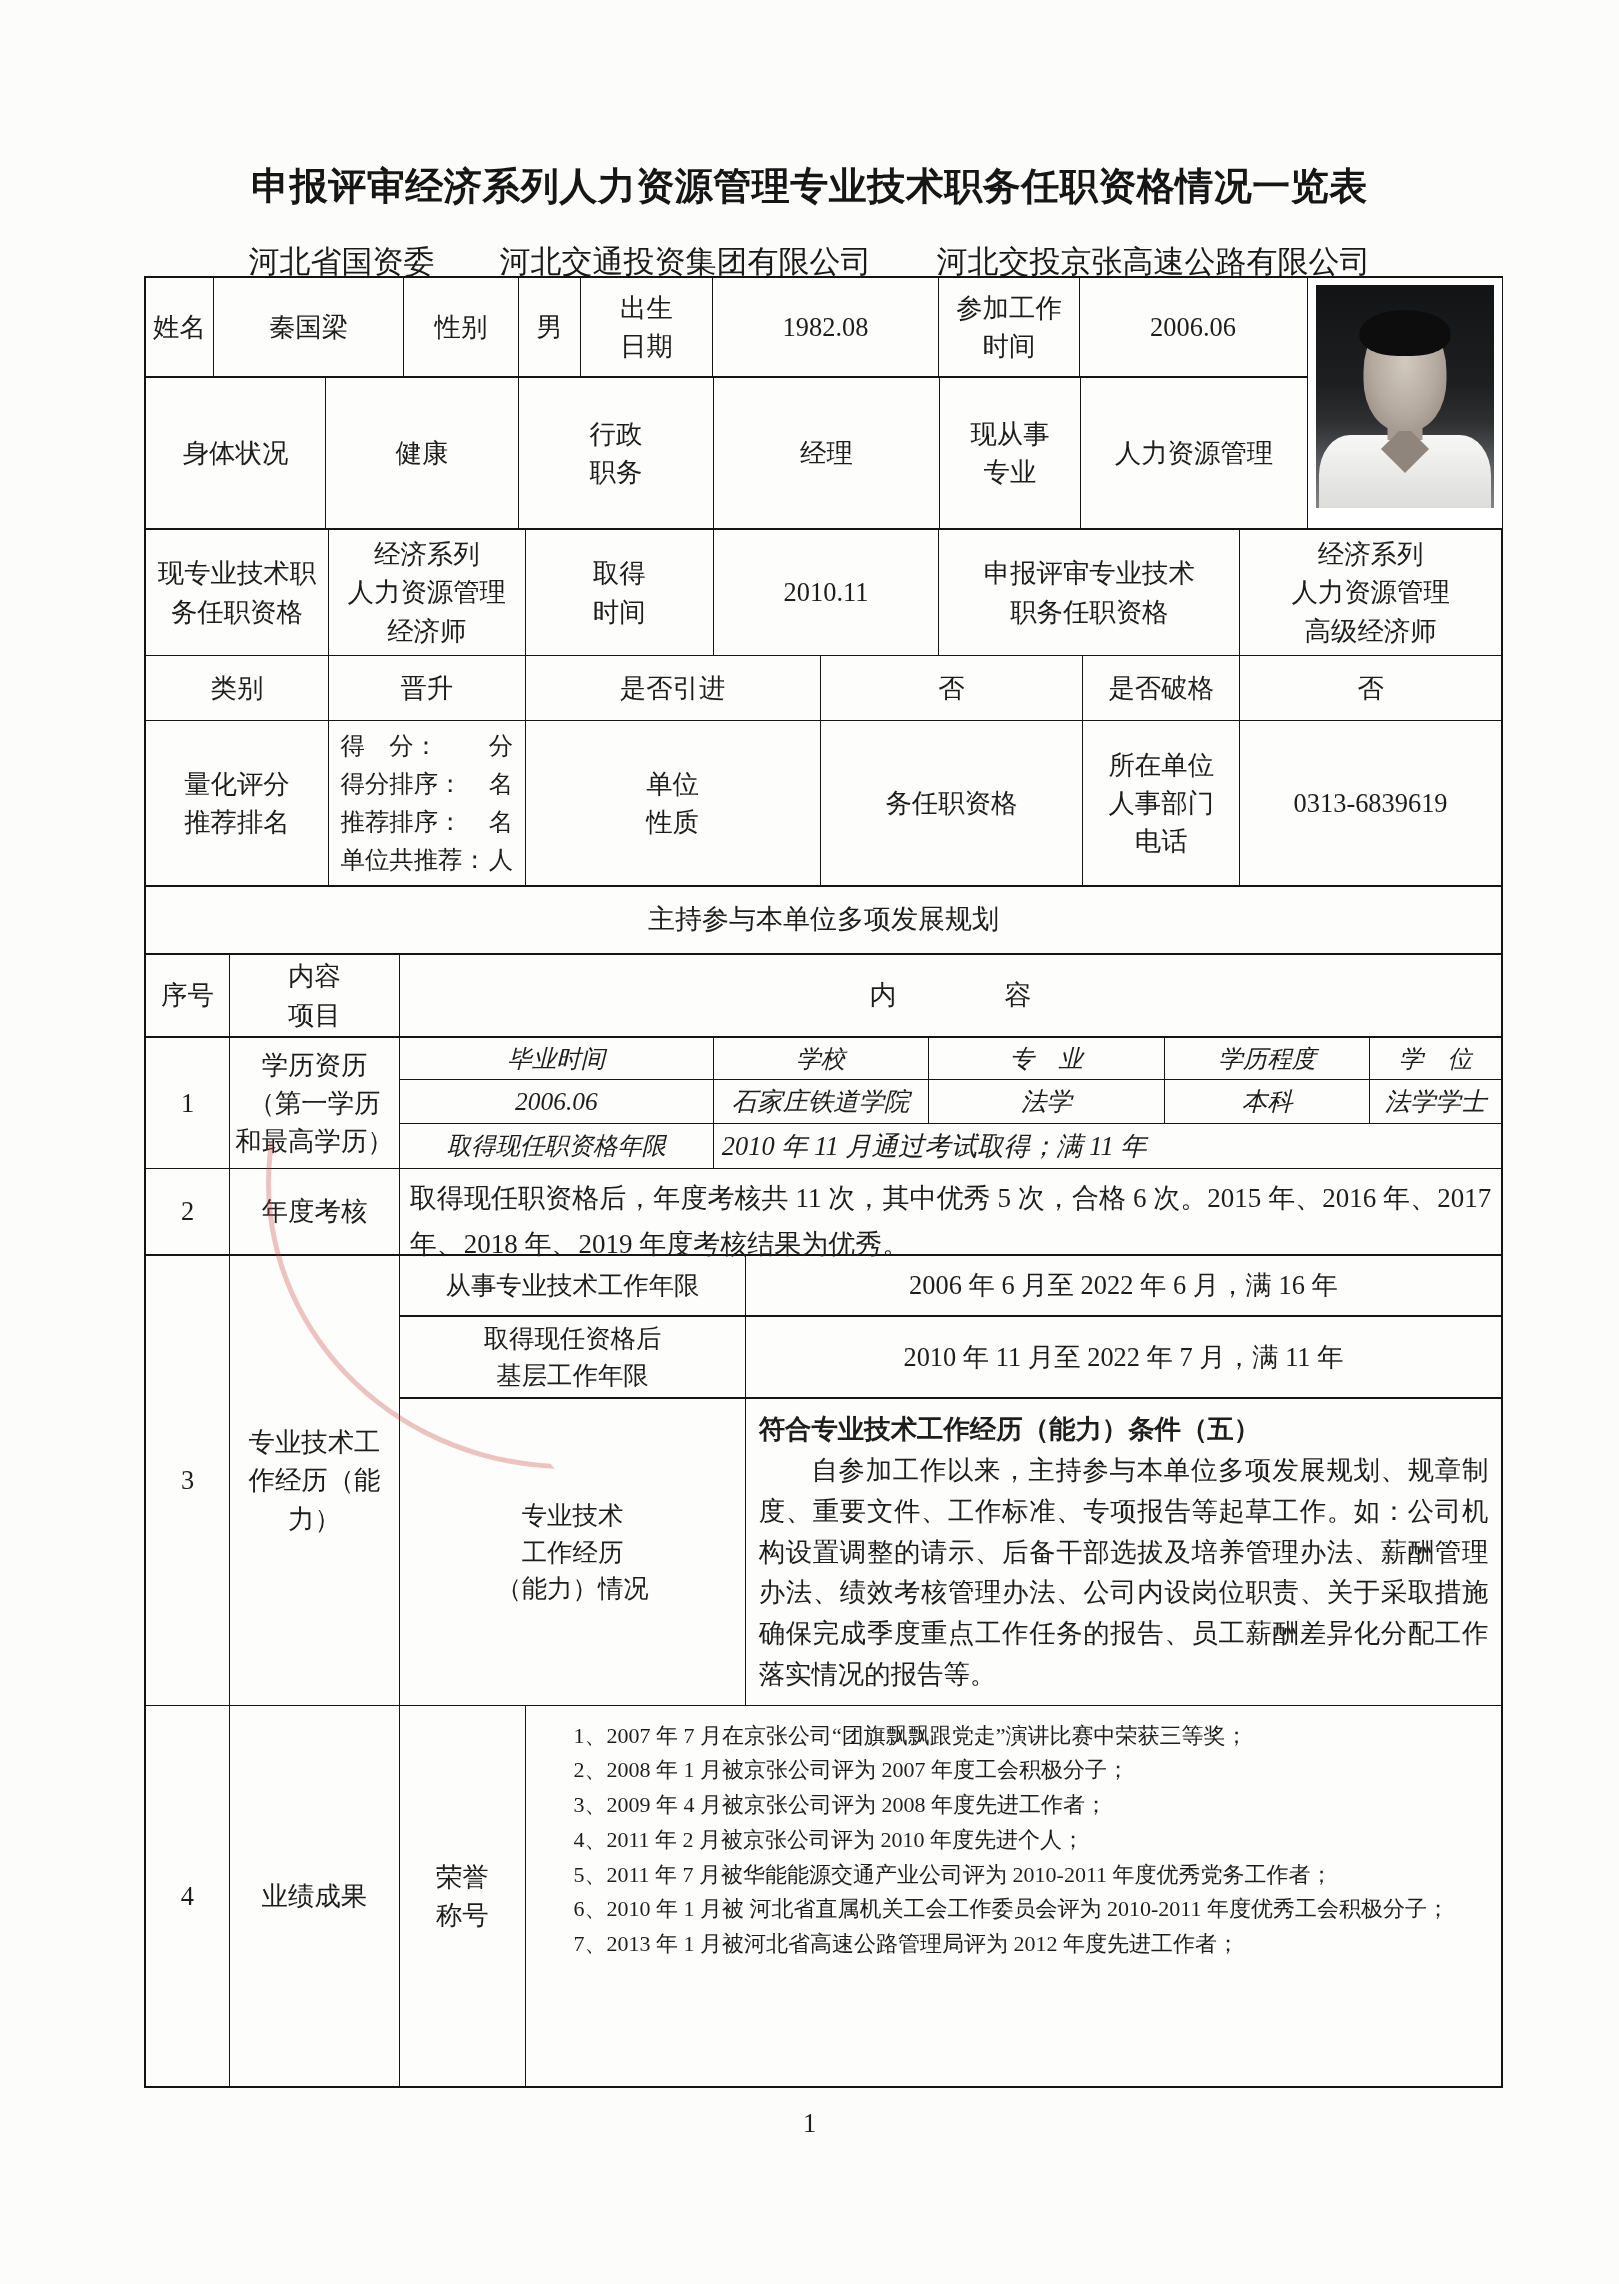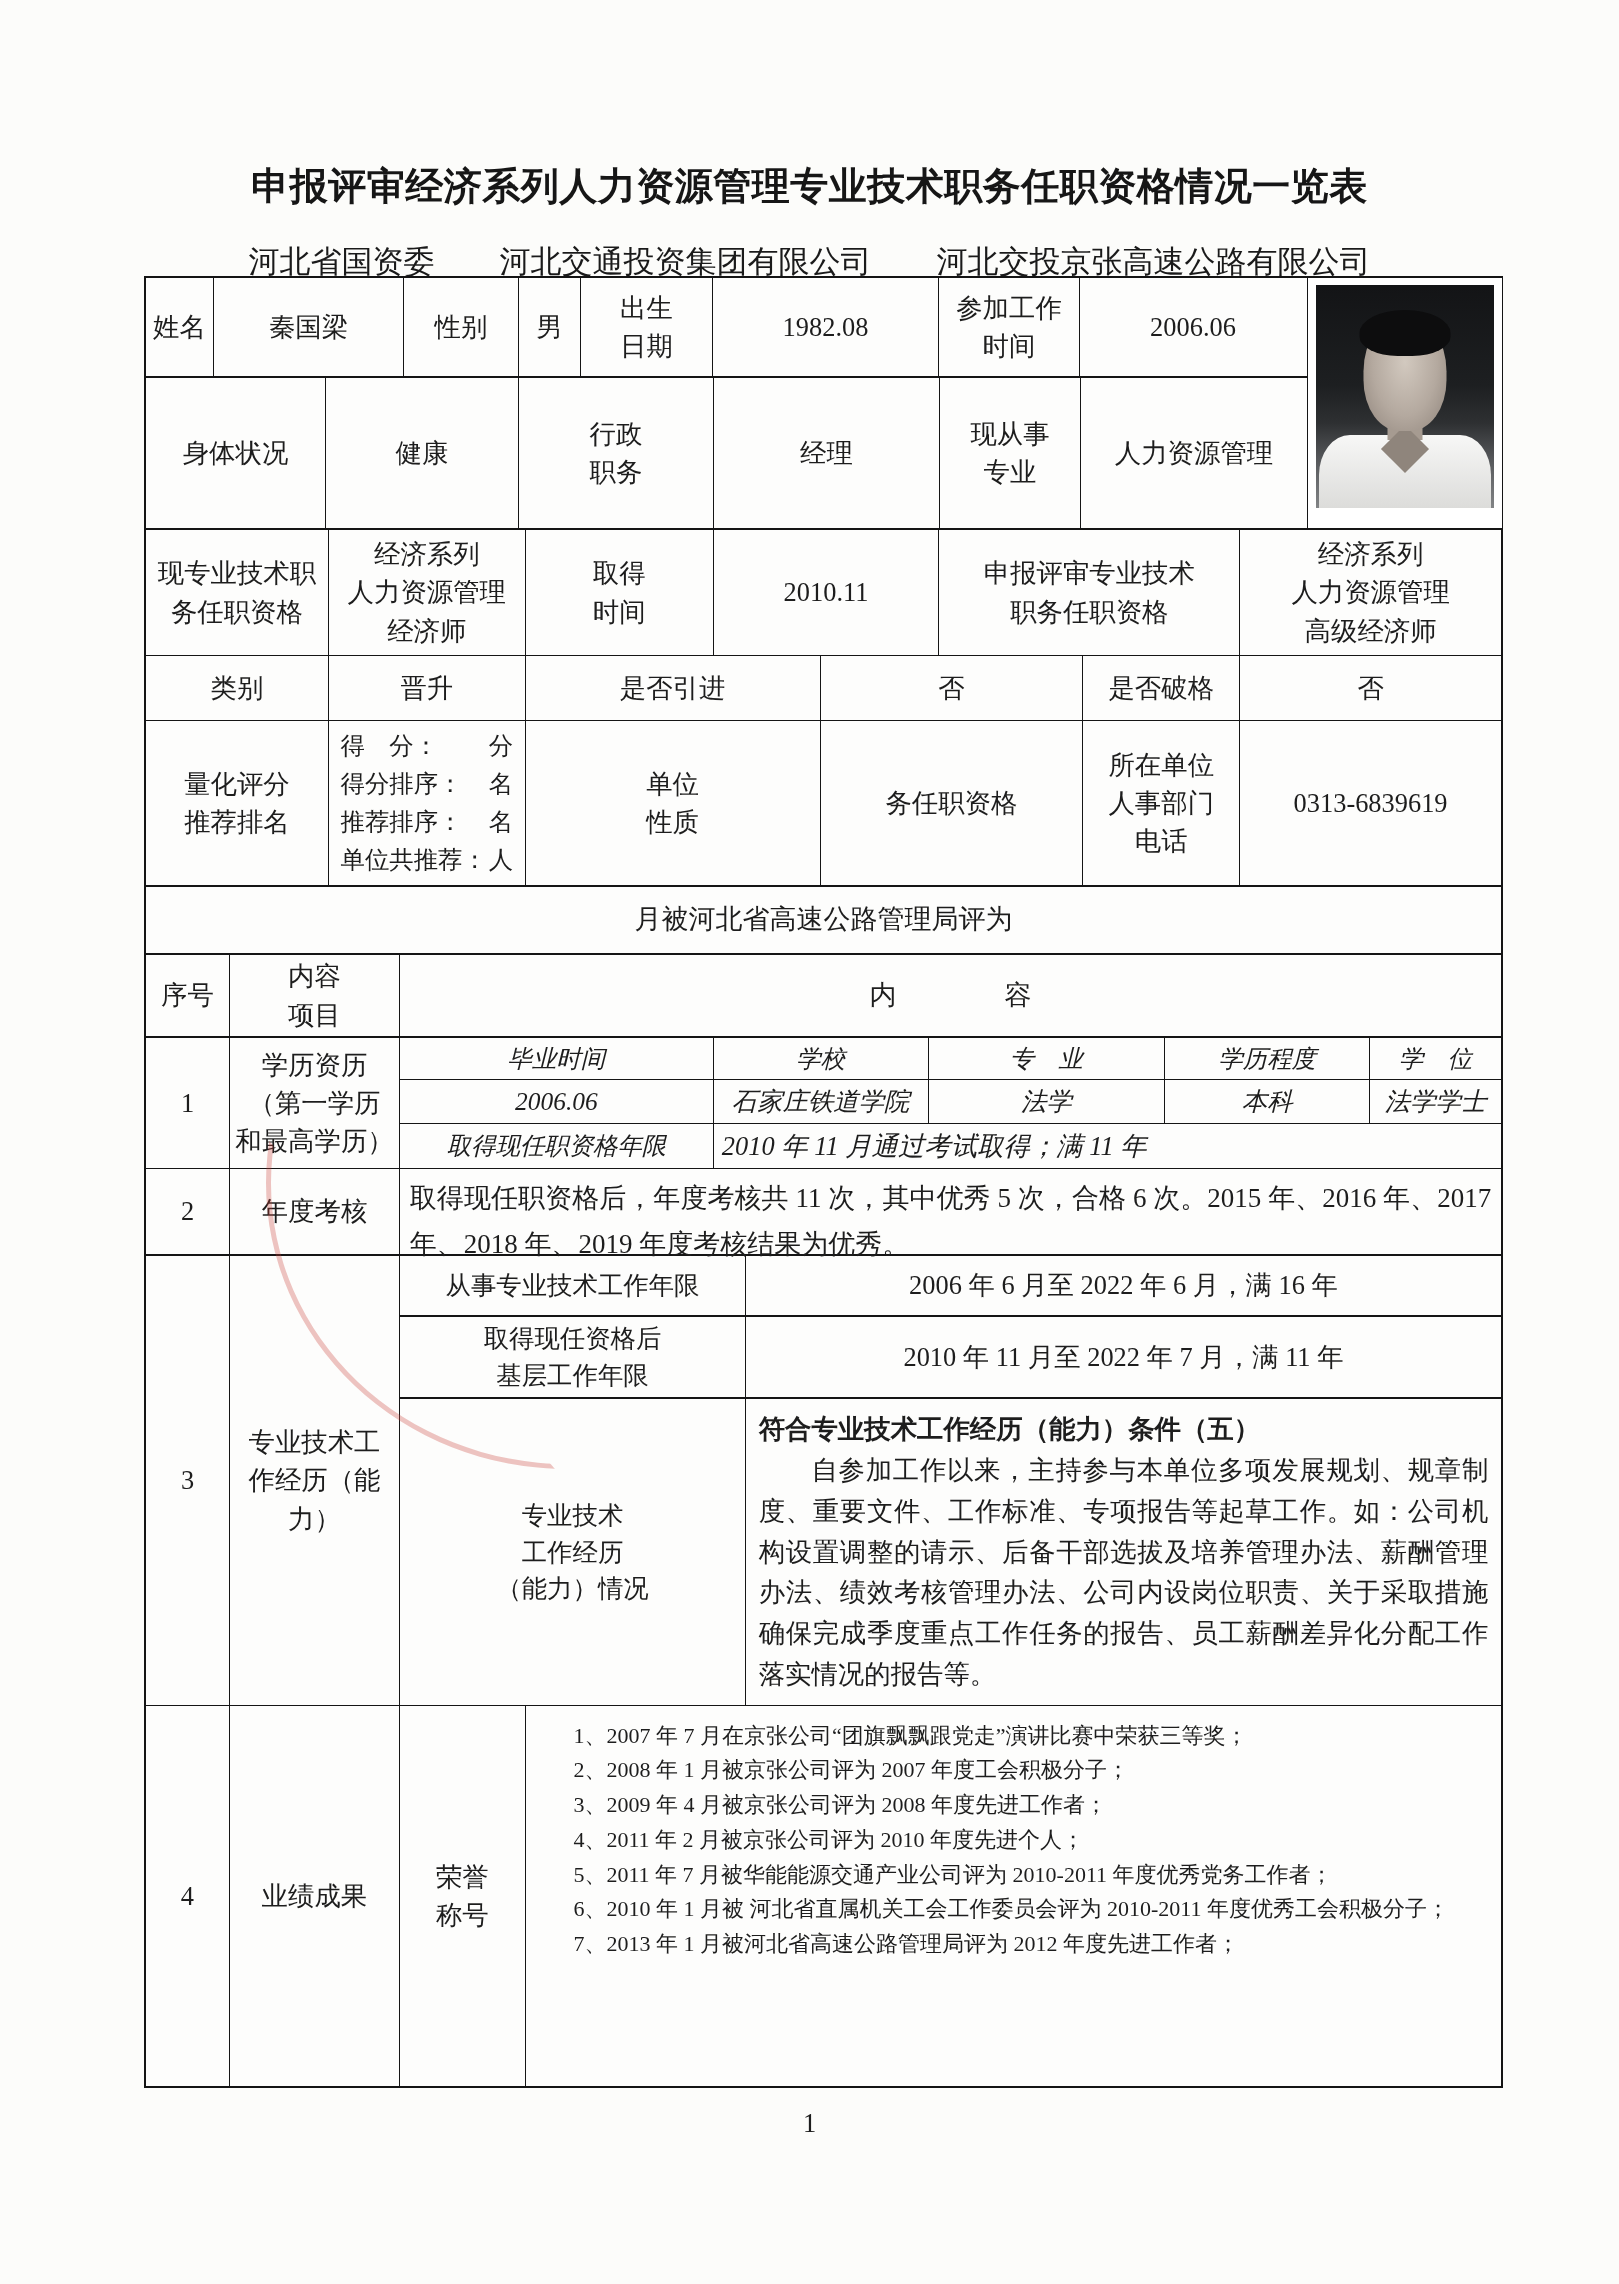--- a/index.html
+++ b/index.html
@@ -183,21 +183,21 @@
       <div class="c ml" style="width:295px;">单位
 性质</div>
       <div class="c" style="width:263px;">务任职资格</div>
       <div class="c ml" style="width:157px;">所在单位
 人事部门
 电话</div>
       <div class="c end" style="width:261px;">0313-6839619</div>
     </div>
 
     <div class="row th" style="height:66px;">
-      <div class="c end fs56" style="width:1355px;">月被河北省高速公路管理局评为</div>
+      <div class="c end fs56" style="width:1355px;">主持参与本单位多项发展规划</div>
     </div>
 
     <div class="row th" style="height:81px;">
       <div class="c" style="width:84px;">序号</div>
       <div class="c ml" style="width:170px;">内容
 项目</div>
       <div class="c end fs56" style="width:1101px;">内　　　　容</div>
     </div>
 
     <div class="row" style="height:130px;">

